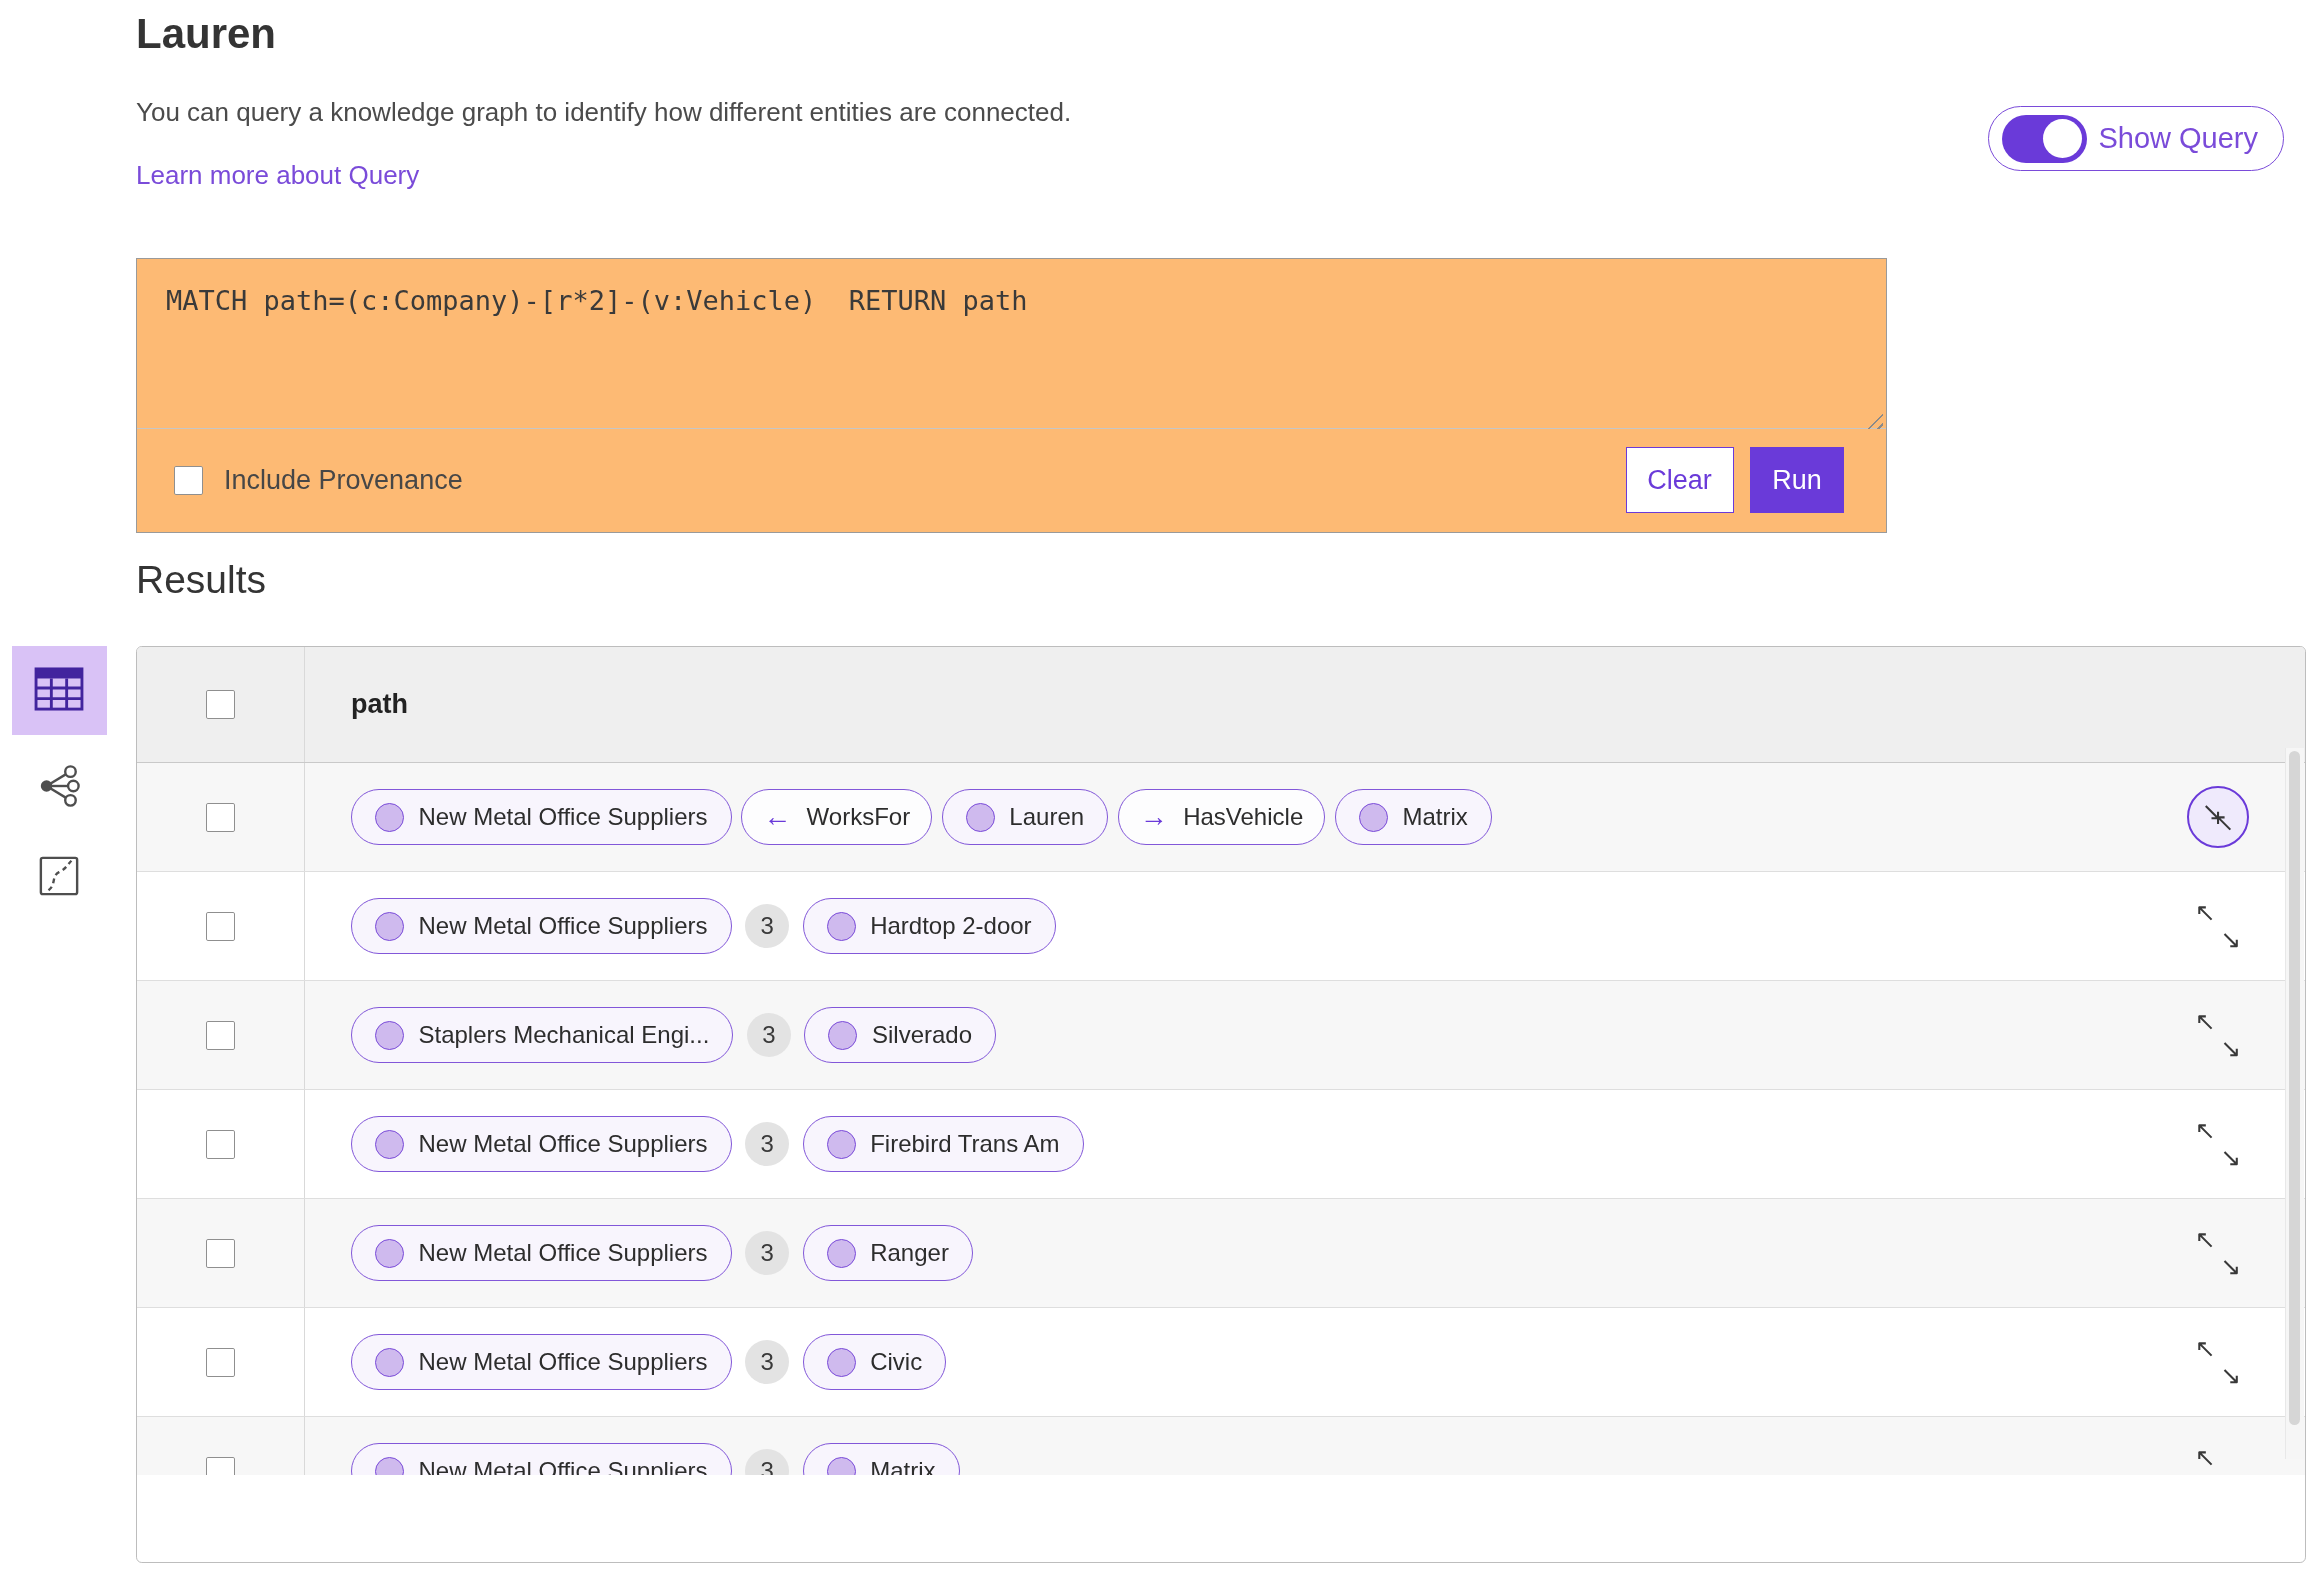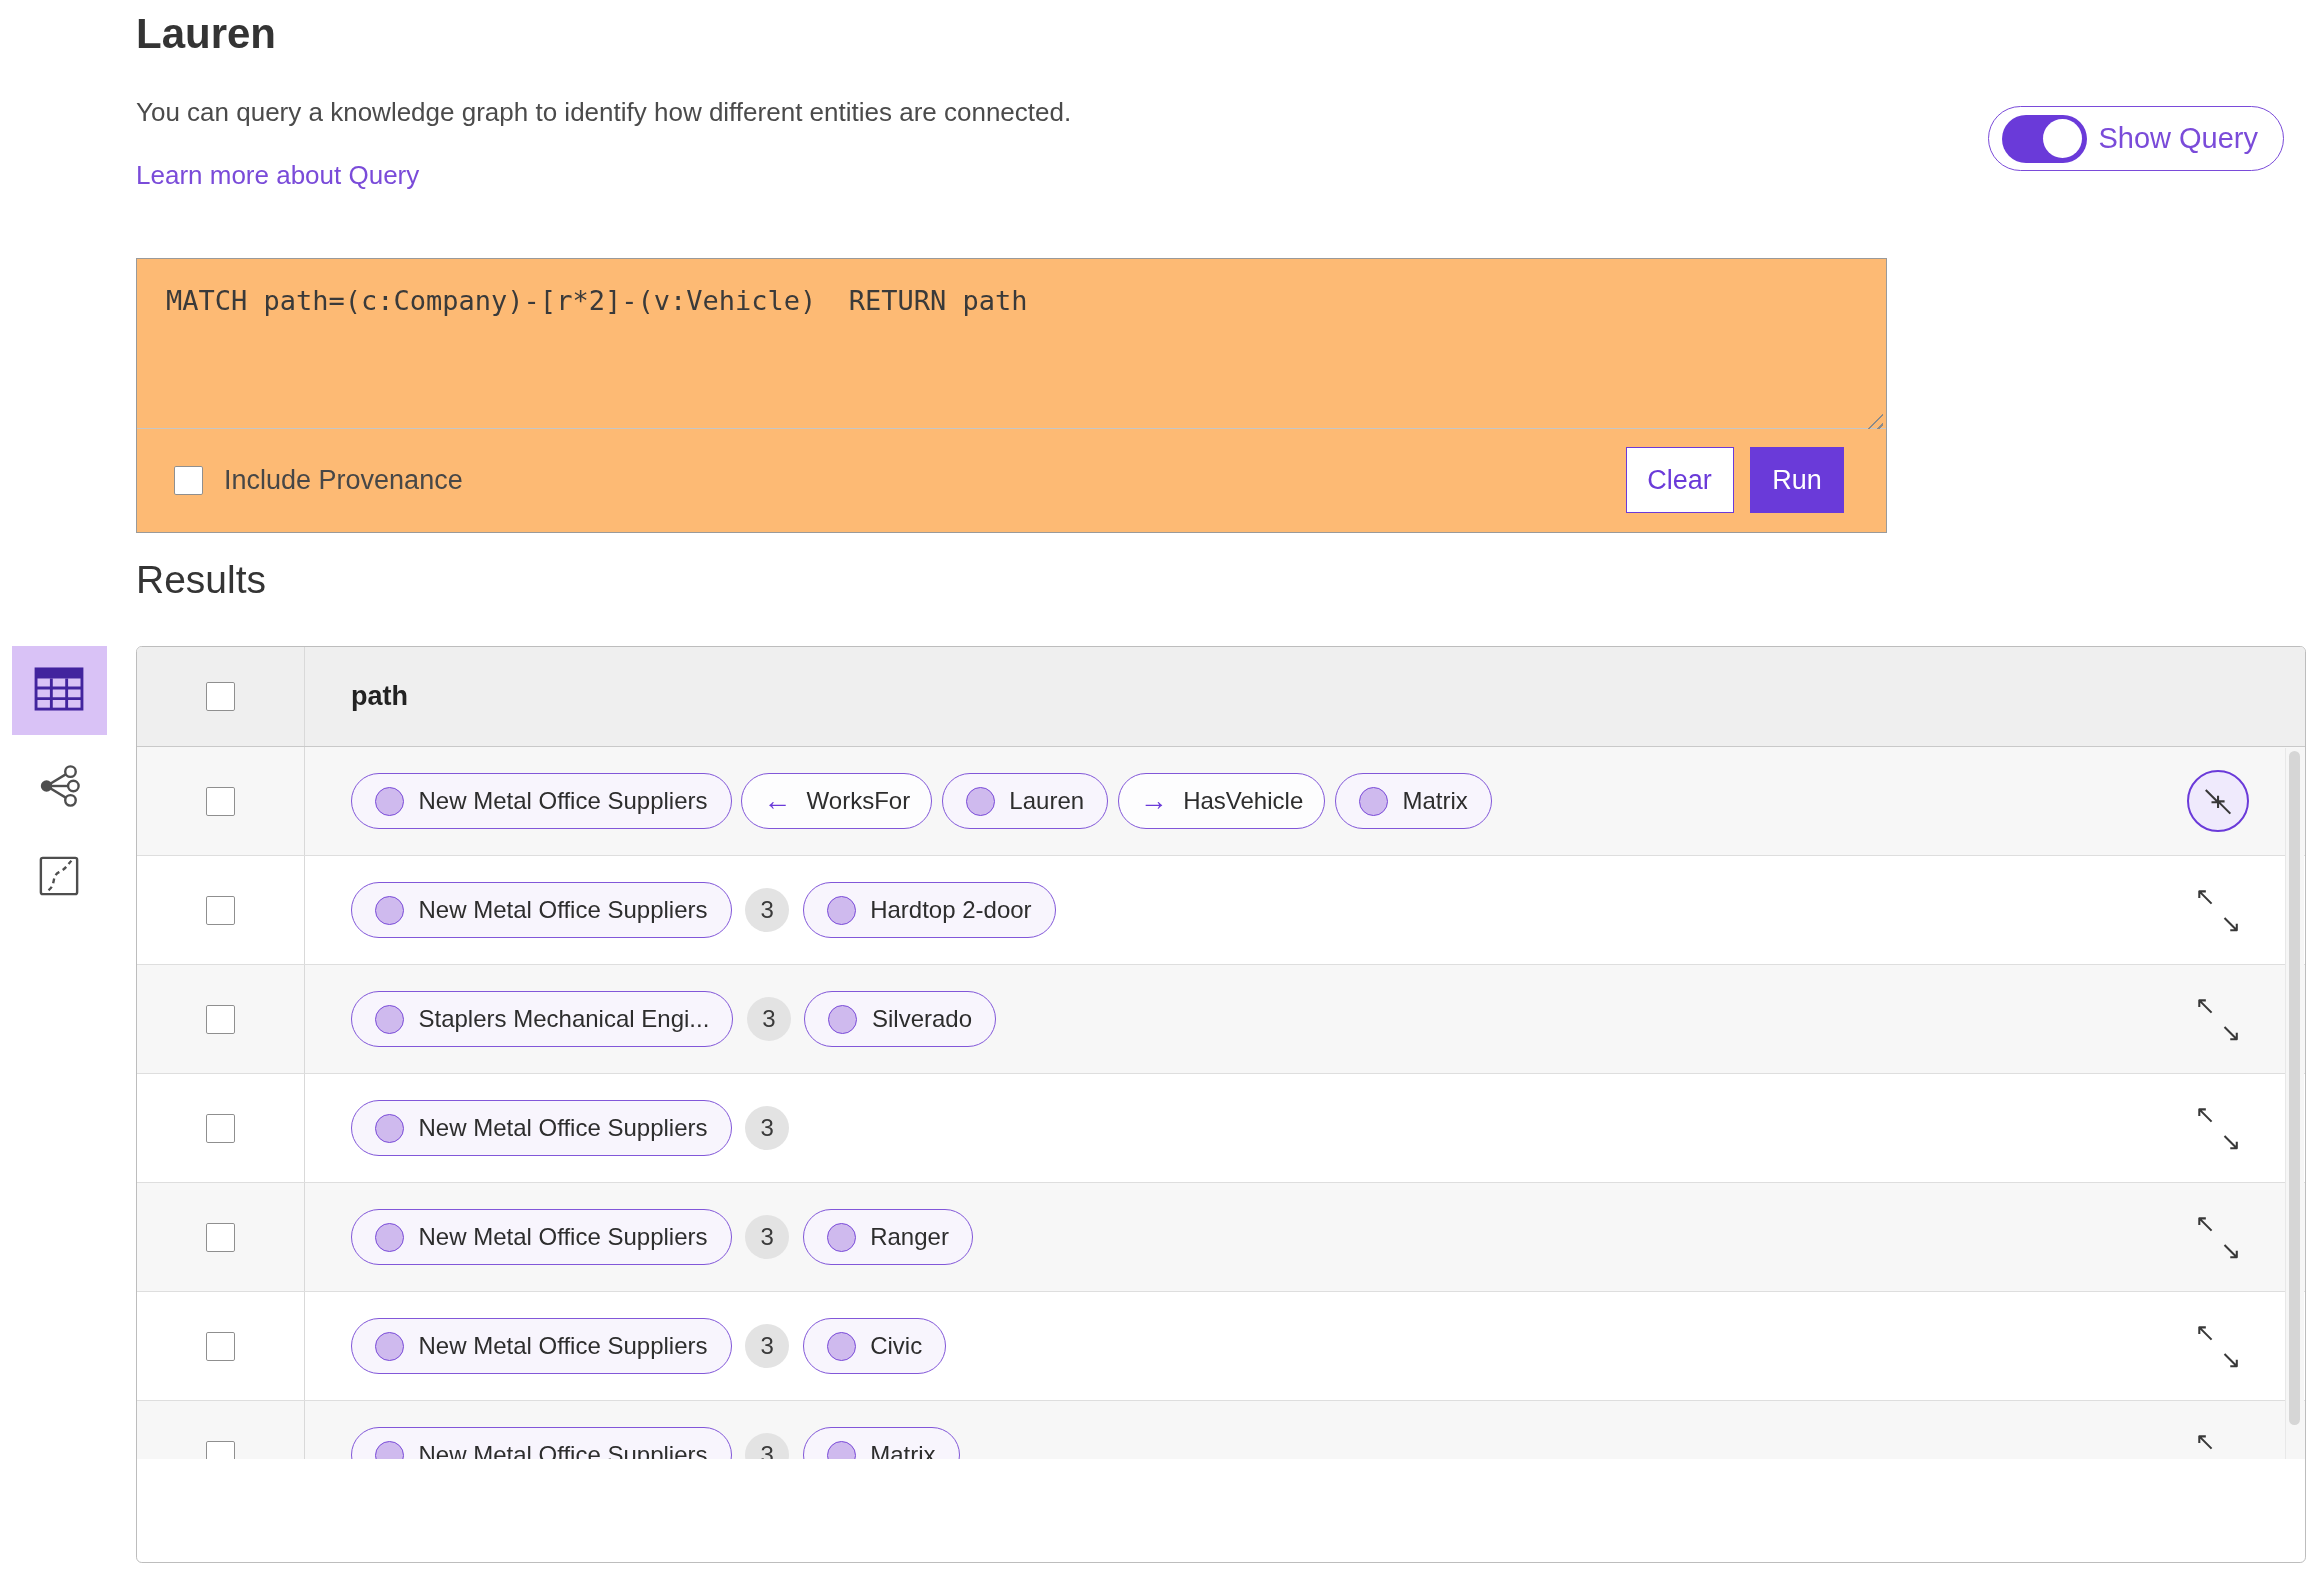--- a/index.html
+++ b/index.html
@@ -53,21 +53,21 @@
   .view-sidebar { left:11.6px; top:646px; width:95px; display:flex; flex-direction:column; align-items:center; }
   .view-tile { width:95px; height:89px; display:flex; align-items:center; justify-content:center; cursor:pointer; background:transparent; border:none; padding:0; }
   .view-tile.selected { background:#d9c2f6; }
   .view-icon-btn { background:none; border:none; padding:0; cursor:pointer; display:flex; align-items:center; justify-content:center; }
   .gap30 { margin-top:29px; } .gap48 { margin-top:44px; }
 
   .results-table {
     left:136px; top:646px; width:2170px; height:917px;
     border:1px solid #bdbdbd; border-radius:5.8px; background:#fff; overflow:hidden;
   }
-  .thead { height:100px; background:#efefef; border-bottom:1px solid #c9c9c9; display:flex;text-align:right; }
+  .thead { height:116px; background:#efefef; border-bottom:1px solid #c9c9c9; display:flex;text-align:right; }
   .cell-check {
     width:168px; flex:0 0 auto; border-right:1px solid #d9d9d9;
     display:flex; align-items:center; justify-content:center;
   }
   .cell-path { flex:1; display:flex; align-items:center; padding-left:46px; padding-right:164px; column-gap:9.7px; overflow:hidden; }
   .col-label { font-size:27px; font-weight:700; color:#222; }
 
   .tbody { position:relative; height:712px; overflow:hidden; }
   .row { height:109px; display:flex; position:relative; background:#fff; border-bottom:1px solid #dedede; }
   .row:nth-child(odd) { background:#f7f7f7; }
@@ -258,20 +258,24 @@
       <div class="row">
         <div class="cell-check">
           <span class="checkbox"></span>
         </div>
         <div class="cell-path">
           <span class="pill node-pill">
             <span class="node-circle"></span>
             <span class="pill-label">New Metal Office Suppliers</span>
           </span>
           <span class="count-badge">3</span>
+          <span class="pill node-pill">
+            <span class="node-circle"></span>
+            <span class="pill-label">Firebird Trans Am</span>
+          </span>
         </div>
         <button class="expand-btn">
           <span class="ar a1">↖</span>
           <span class="ar a2">↘</span>
         </button>
       </div>
       <div class="row">
         <div class="cell-check">
           <span class="checkbox"></span>
         </div>

